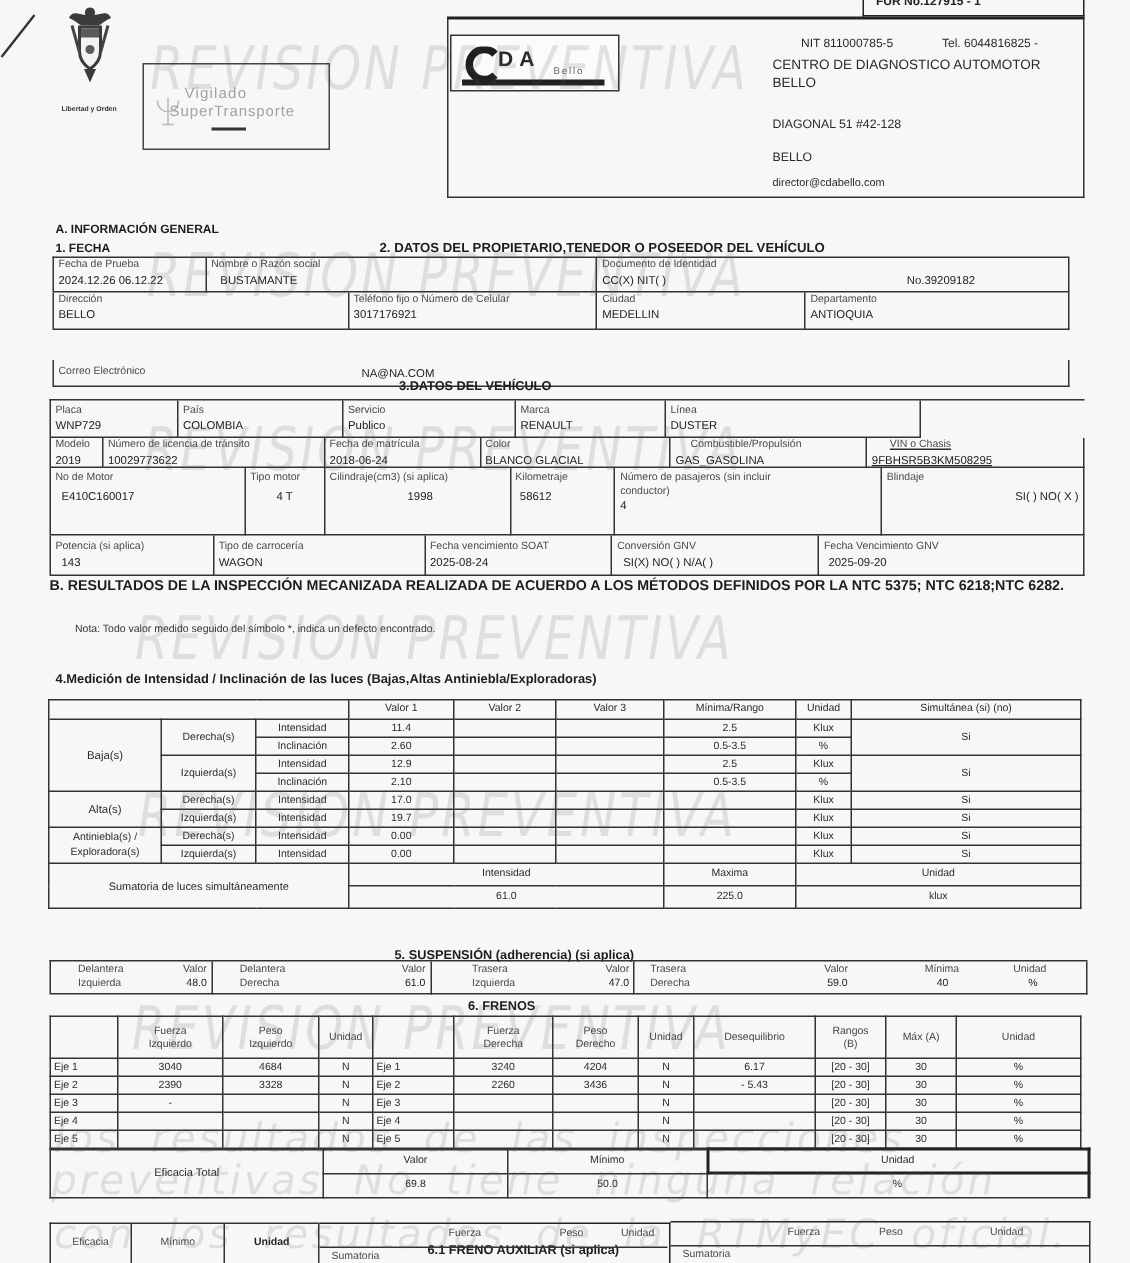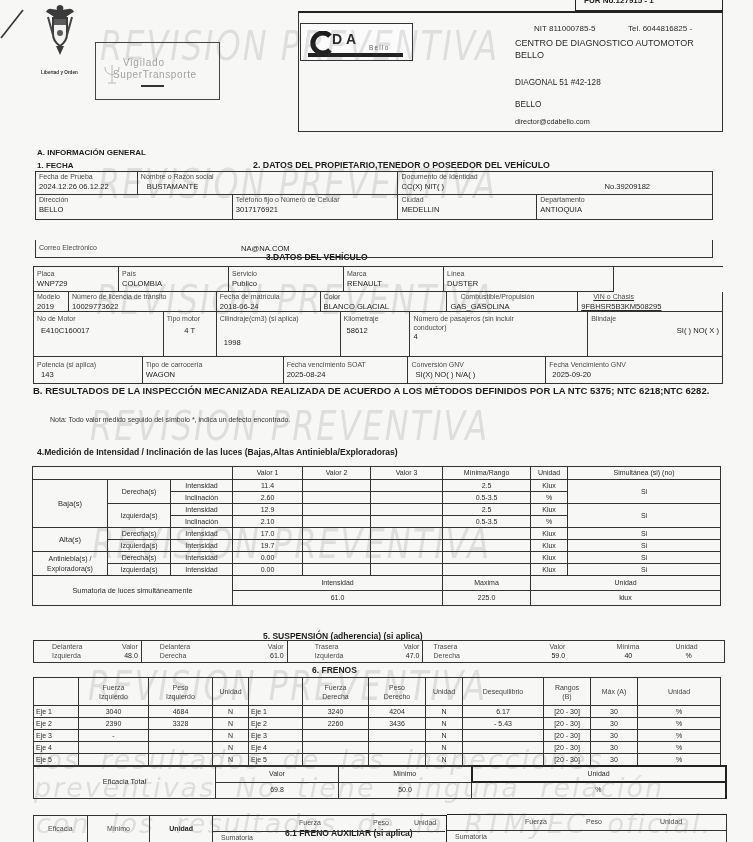--- a/index.html
+++ b/index.html
@@ -182,21 +182,21 @@
   <div class="fc" style="width:130px;padding-top:3px;">
     <span class="lb">No de Motor</span>
     <span class="vl" style="padding-left:4px;margin-top:2px;">E410C160017</span>
   </div>
   <div class="fc" style="width:53px;padding-top:3px;">
     <span class="lb">Tipo motor</span>
     <span class="vl" style="text-align:center;margin-top:2px;">4 T</span>
   </div>
   <div class="fc" style="width:124px;padding-top:3px;">
     <span class="lb">Cilindraje(cm3) (si aplica)</span>
-    <span class="vl" style="padding-left:4px;margin-top:14px;">1998</span>
+    <span class="vl" style="padding-left:4px;margin-top:2px;text-align:center;">1998</span>
   </div>
   <div class="fc" style="width:70px;padding-top:3px;">
     <span class="lb">Kilometraje</span>
     <span class="vl" style="padding-left:3px;margin-top:2px;">58612</span>
   </div>
   <div class="fc" style="width:178px;padding-top:3px;">
     <span class="lb">Número de pasajeros (sin incluir</span>
     <span class="lb">conductor)</span>
     <span class="vl">4</span>
   </div>

